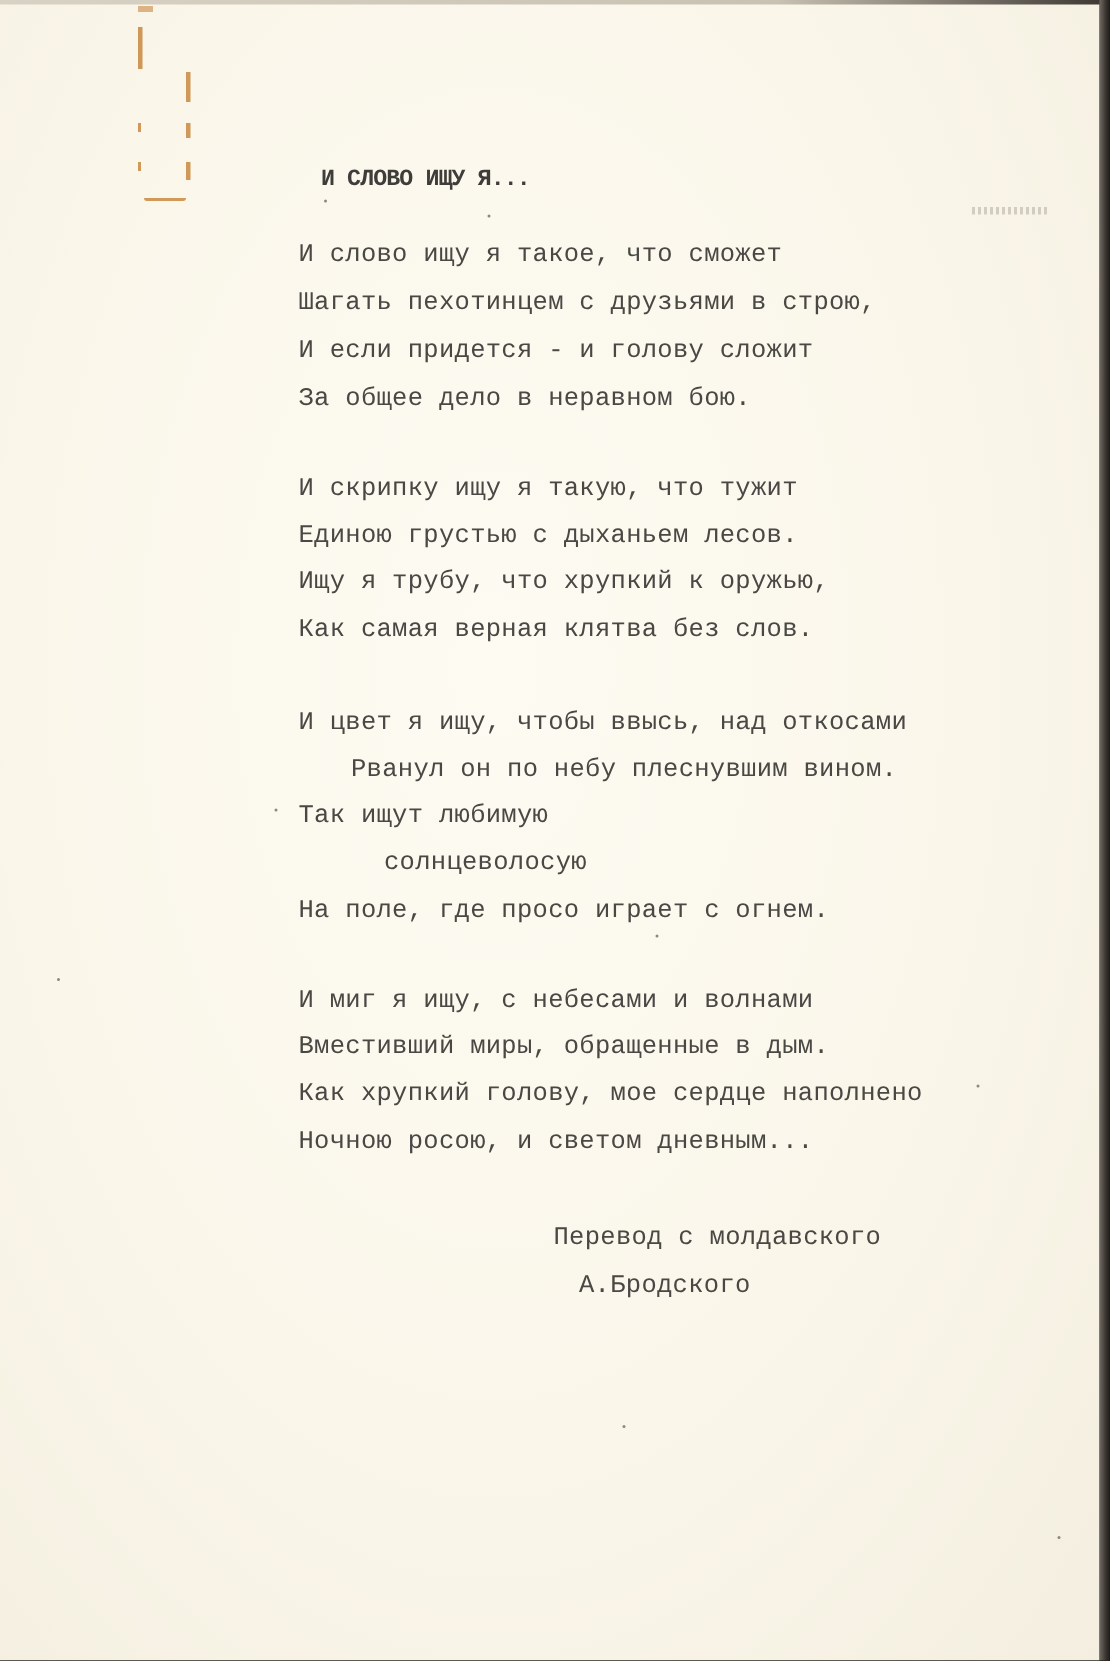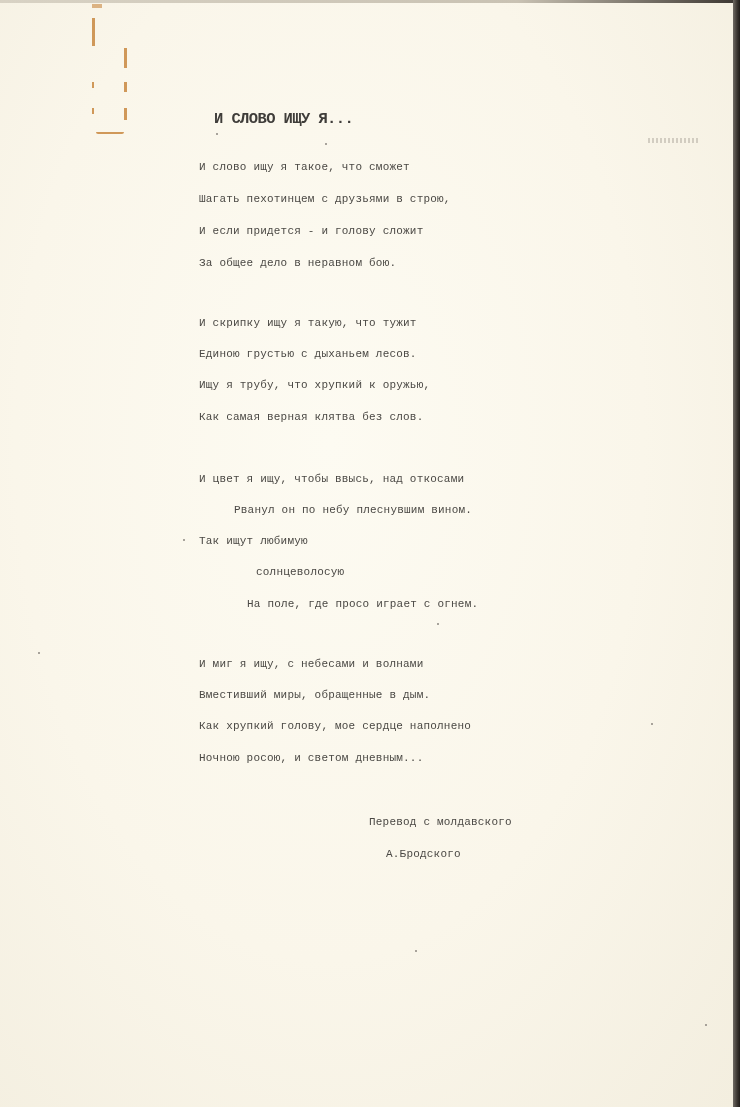--- a/index.html
+++ b/index.html
@@ -45,21 +45,21 @@
       height: 124px;
     }
     .staple .line {
       position: absolute;
       background: #c8873f;
       opacity: 0.85;
     }
     .text {
       position: absolute;
       font-family: "Liberation Mono", "DejaVu Sans Mono", monospace;
-      font-size: 11px;
+      font-size: 17px;
       color: #4a4844;
       letter-spacing: 0.2px;
       white-space: pre;
       line-height: 1;
     }
     .title {
       position: absolute;
       left: 214px;
       top: 108px;
       font-family: Liberation Mono, monospace;
@@ -116,21 +116,21 @@
     <div class="text" style="left:199px; top:347px;">Единою грустью с дыханьем лесов.</div>
     <div class="text" style="left:199px; top:378px;">Ищу я трубу, что хрупкий к оружью,</div>
     <div class="text" style="left:199px; top:410px;">Как самая верная клятва без слов.</div>
   </div>
 
   <div>
     <div class="text" style="left:199px; top:472px;">И цвет я ищу, чтобы ввысь, над откосами</div>
     <div class="text" style="left:199px; top:503px;margin-left:35px;">Рванул он по небу плеснувшим вином.</div>
     <div class="text" style="left:199px; top:534px;">Так ищут любимую</div>
     <div class="text" style="left:256px; top:565px;">солнцеволосую</div>
-    <div class="text" style="left:199px; top:597px;margin-left:48px;">На поле, где просо играет с огнем.</div>
+    <div class="text" style="left:199px; top:597px;">На поле, где просо играет с огнем.</div>
   </div>
 
   <div>
     <div class="text" style="left:199px; top:657px;">И миг я ищу, с небесами и волнами</div>
     <div class="text" style="left:199px; top:688px;font-family:Liberation Mono, monospace;">Вместивший миры, обращенные в дым.</div>
     <div class="text" style="left:199px; top:719px;">Как хрупкий голову, мое сердце наполнено</div>
     <div class="text" style="left:199px; top:751px;">Ночною росою, и светом дневным...</div>
   </div>
 
   <div>

